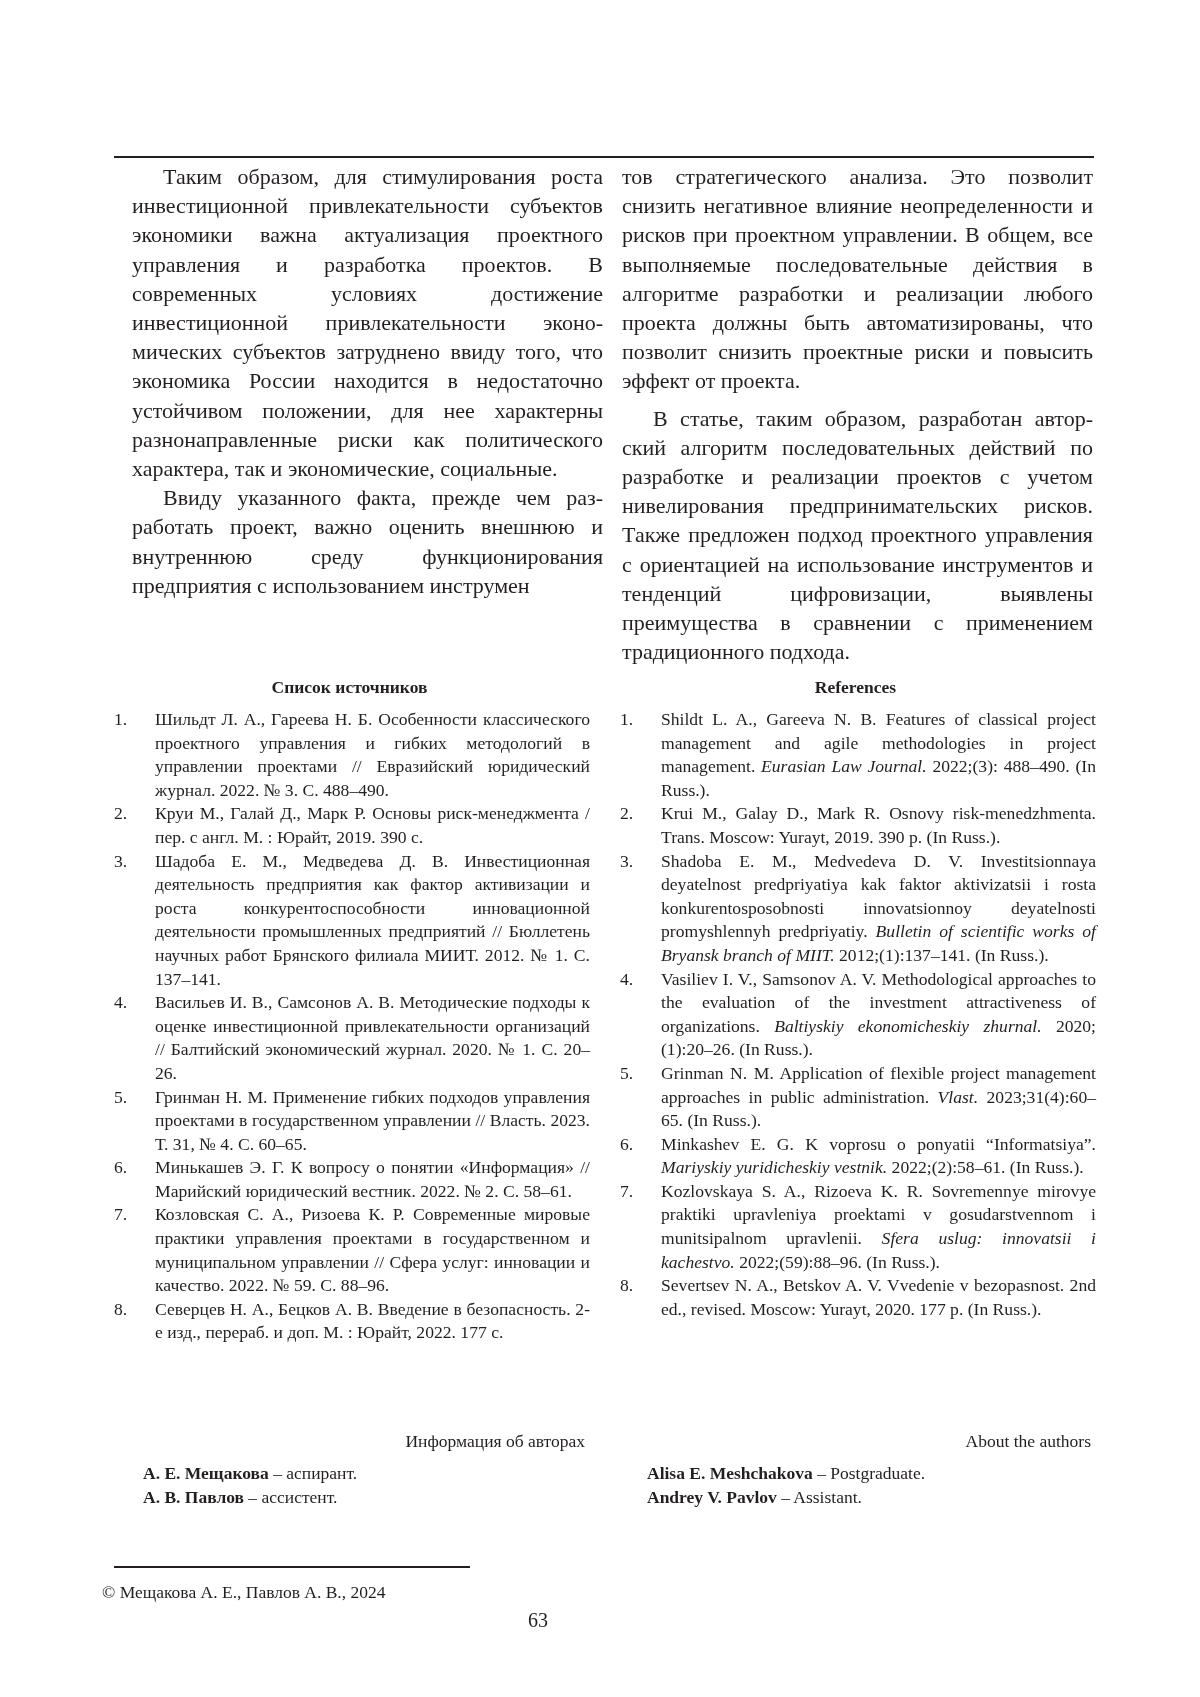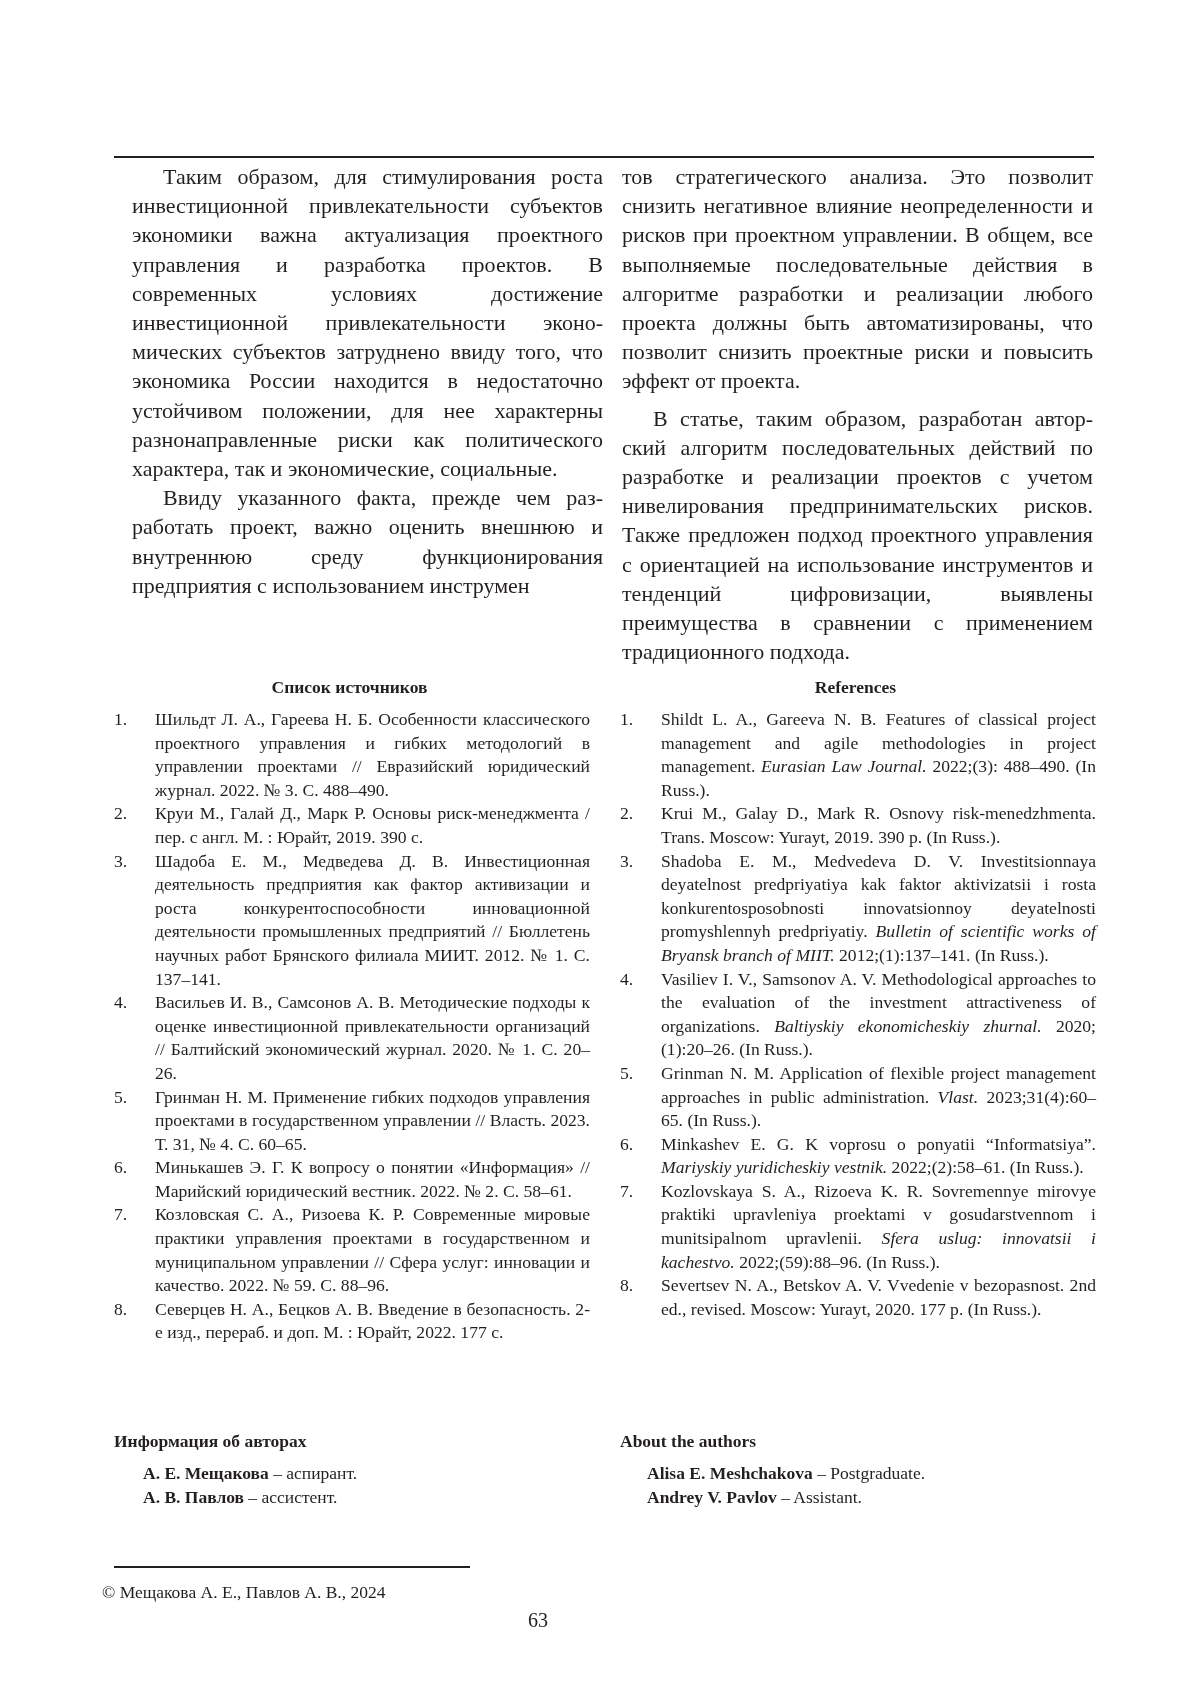--- a/index.html
+++ b/index.html
@@ -34,22 +34,22 @@
     .ref-heading {
       position: absolute; width: 471px; text-align: center;
       font-weight: bold; font-size: 17.5px; line-height: 24px;
     }
     .ref-list { position: absolute; width: 471px; font-size: 17.6px; line-height: 23.6px; }
     .ref-item { display: flex; text-align: justify; }
     .ref-num { width: 41px; flex: 0 0 41px; }
     .ref-text { flex: 1; }
     .ref-text i { }
     .authors-heading {
-      position: absolute; width: 471px; text-align: left;
-      font-weight: bold; font-size: 17.5px; line-height: 24px;
+      position: absolute; width: 471px; text-align: right;
+      font-weight: normal; font-size: 17.5px; line-height: 24px;
     }
     .authors-list { position: absolute; font-size: 17.5px; line-height: 24px; }
     .authors-list b { font-weight: bold; }
     .footnote-rule {
       position: absolute; left: 114px; top: 1566px; width: 356px; height: 2px; background: #231f20;
     }
     .copyright {
       position: absolute; left: 102px; top: 1580px; font-size: 17.5px; line-height: 24px;
     }
     .page-number {

